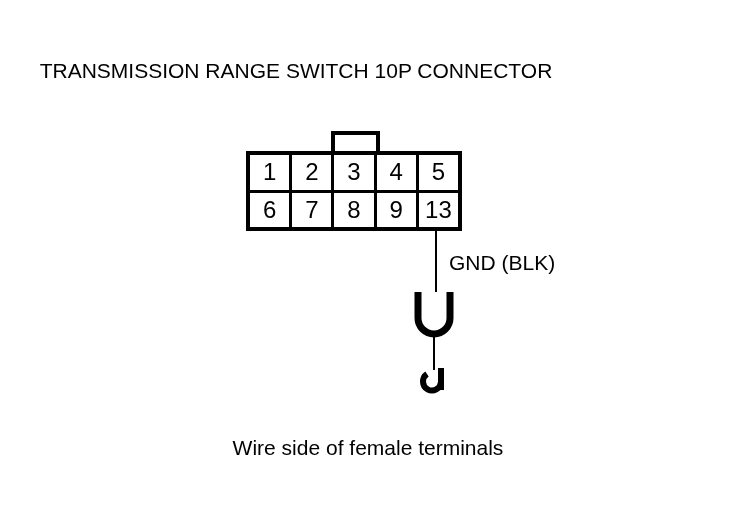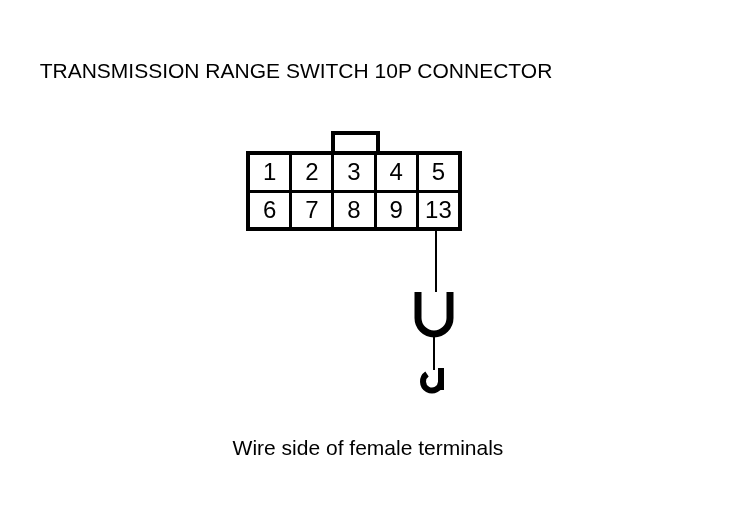--- a/index.html
+++ b/index.html
@@ -162,16 +162,17 @@
     <line x1="436" y1="231" x2="436" y2="292" stroke="#000000" stroke-width="2"></line>
 
     <path d="M 418 292 L 418 318 A 16 16 0 0 0 450 318 L 450 292" fill="none" stroke="#000000" stroke-width="7" stroke-linecap="butt"></path>
 
     <line x1="434" y1="332" x2="434" y2="370" stroke="#000000" stroke-width="2"></line>
 
     <path d="M 441 368 L 441 390" fill="none" stroke="#000000" stroke-width="6" stroke-linecap="butt"></path>
     <path d="M 441 382 A 9 9 0 1 1 427 374" fill="none" stroke="#000000" stroke-width="6" stroke-linecap="butt"></path>
   </svg>
 
+  <div class="wire-label">GND (BLK)</div>
 
   <div class="diagram-caption">Wire side of female terminals</div>
 
 </div>
 
 </body></html>

